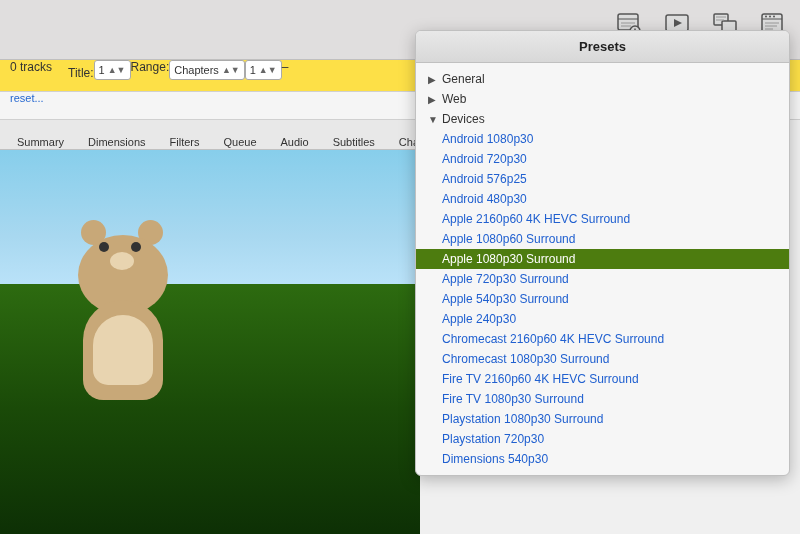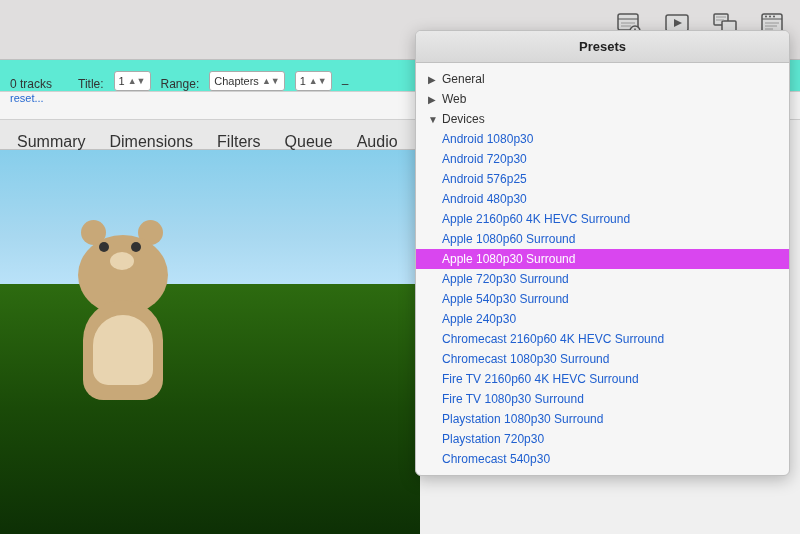--- a/index.html
+++ b/index.html
@@ -56,26 +56,26 @@
     .toolbar-icon-label {
       font-size: 9px;
       color: #555;
     }
 
     
     .settings-row {
       position: absolute;
       top: 60px; left: 0; right: 0;
       height: 32px;
-      background: #5eead4;
+      background: #fde047;
       border-bottom: 1px solid #d0d0d0;
       display: flex;
-      align-items: flex-end;
+      align-items: flex-start;
       padding-left: 10px;
-      gap: 10px;
+      gap: 0;
       font-size: 12px;
       color: #333;
     }
 
     .stepper {
       display: inline-flex;
       align-items: center;
       border: 1px solid #aaa;
       border-radius: 3px;
       background: white;
@@ -119,21 +119,21 @@
       background: #e8e8e8;
       border-bottom: 1px solid #c0c0c0;
       display: flex;
       align-items: center;
       padding-left: 6px;
       gap: 2px;
     }
 
     .tab-item {
       padding: 4px 10px;
-      font-size: 16px;
+      font-size: 11px;
       color: #333;
       border: 1px solid transparent;
       border-radius: 4px 4px 0 0;
       cursor: pointer;
       margin-top: 14px;
     }
 
     
     .video-area {
       position: absolute;
@@ -313,21 +313,21 @@
     .preset-sub-item {
       display: flex;
       align-items: center;
       padding: 3px 12px 3px 26px;
       font-size: 12px;
       color: #2060d0;
       cursor: pointer;
     }
 
     .preset-sub-item.highlighted {
-      background: #d946ef;
+      background: #4d7c0f;
       color: white;
     }
   </style>
 </head>
 <body>
 
 <div class="app-background"></div>
 
 <div class="toolbar-area">
   <div class="toolbar-icon-row">
@@ -457,16 +457,16 @@
     <div class="preset-sub-item highlighted">Apple 1080p30 Surround</div>
     <div class="preset-sub-item">Apple 720p30 Surround</div>
     <div class="preset-sub-item">Apple 540p30 Surround</div>
     <div class="preset-sub-item">Apple 240p30</div>
     <div class="preset-sub-item">Chromecast 2160p60 4K HEVC Surround</div>
     <div class="preset-sub-item">Chromecast 1080p30 Surround</div>
     <div class="preset-sub-item">Fire TV 2160p60 4K HEVC Surround</div>
     <div class="preset-sub-item">Fire TV 1080p30 Surround</div>
     <div class="preset-sub-item">Playstation 1080p30 Surround</div>
     <div class="preset-sub-item">Playstation 720p30</div>
-    <div class="preset-sub-item">Chromecast 540p30</div>
+    <div class="preset-sub-item">Dimensions 540p30</div>
 
   </div>
 </div>
 
 </body></html>

